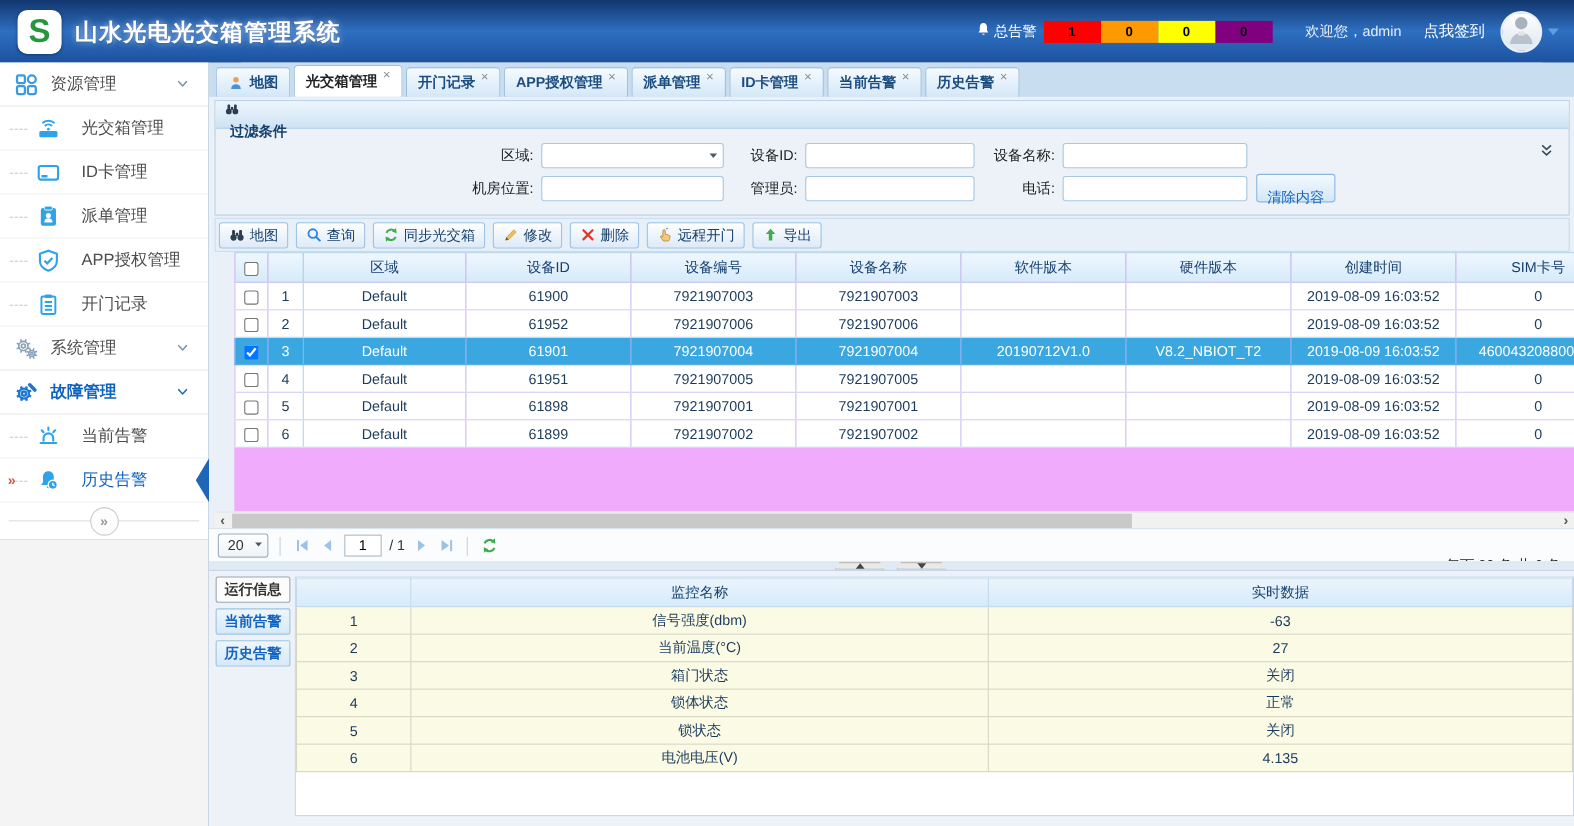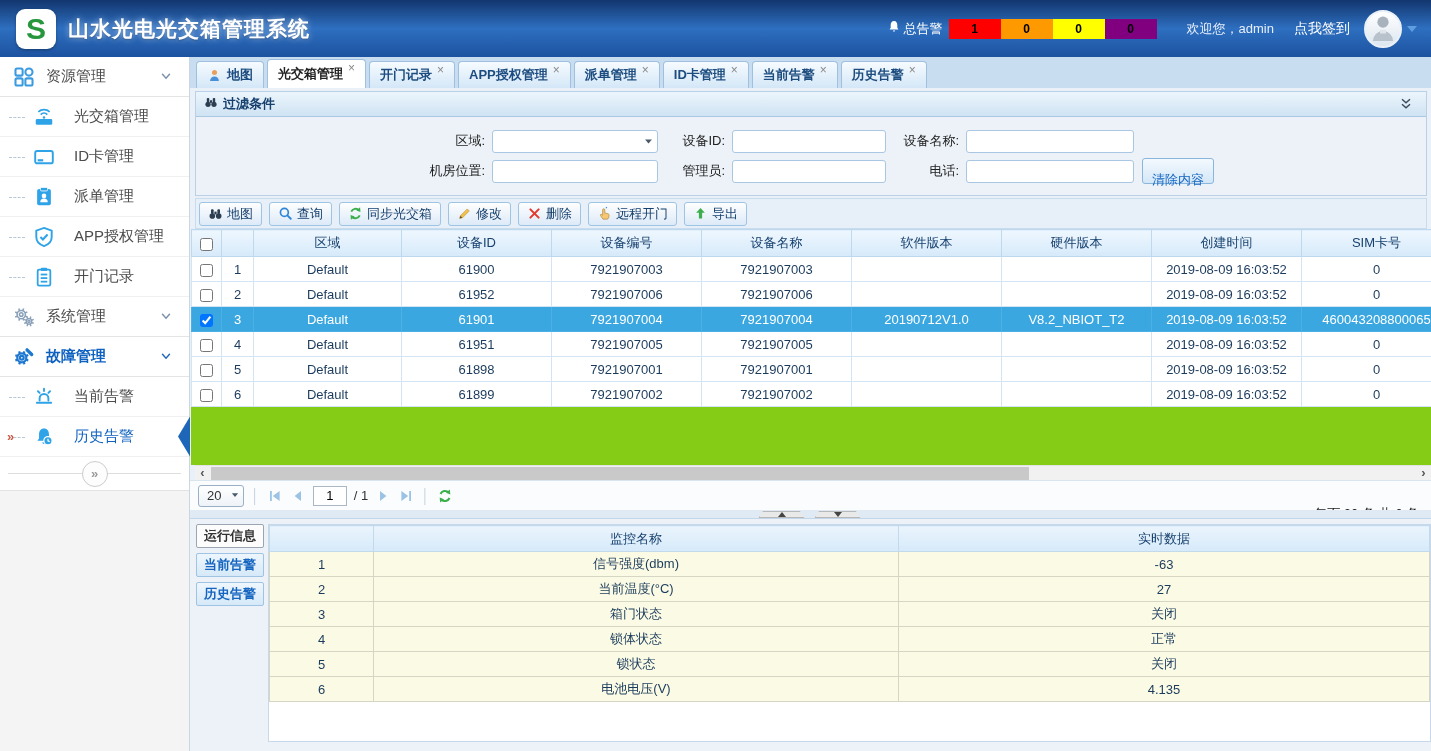--- a/index.html
+++ b/index.html
@@ -109,22 +109,22 @@
     border:1px solid #9fc0de; border-bottom:none; border-radius:4px 4px 0 0;
     font-size:13px; font-weight:bold; color:#1d4d80; cursor:pointer; white-space:nowrap;
   }
   .tab.active { background:#fff; color:#222; height:29px; }
   .tab .x { margin:2px 0 0 5px; color:#888; font-size:12px; font-weight:normal; align-self:flex-start; line-height:12px; }
   .tab .ticon { margin-right:5px; display:flex; }
 
   
   #filter { margin:3px 4px 0 5px; border:1px solid #b9d0e6; background:#edf2f8; }
   .f-head {
-    height:25px; display:flex; align-items:center; padding:0 12px 0 8px;
-    background:linear-gradient(180deg,#ecf5fc,#cfe3f3); border-bottom:1px solid #aac8e2;
+    height:25px; display:flex; align-items:flex-start; padding:0 12px 0 8px;
+    background:linear-gradient(180deg,#ecf5fc,#cfe3f3); border-bottom:1px solid #aac8e2;flex-direction:column;
   }
   .f-title { font-size:13px; font-weight:bold; color:#16406e; margin-left:5px; }
   .f-collapse { margin-left:auto; cursor:pointer; display:flex; }
   .f-body { padding:9px 0; }
   .f-row { display:flex; align-items:center; height:30px; padding-left:188px; }
   .f-label { font-size:13px; color:#222; text-align:right; padding-right:7px; }
   .w1 { width:108px; } .w2 { width:74px; } .w3 { width:80px; }
   .f-input {
     height:23px; border:1px solid #a9c6e2; border-radius:3px; background:#fff;
     font-size:13px; padding:0 5px; color:#333;
@@ -146,21 +146,21 @@
     display:flex; align-items:center; padding-left:3px; gap:7px;
   }
   .tb-btn {
     height:24px; display:flex; align-items:center; gap:4px; padding:0 8px;
     background:linear-gradient(180deg,#fefefe,#ddeaf8);
     border:1px solid #9fc3e2; border-radius:3px; font-size:13px; color:#17406e; cursor:pointer;
     font-family:inherit; white-space:nowrap;
   }
 
   
-  #grid-wrap { height:236px; flex:0 0 236px; margin-left:1px; background:#84cc16; overflow:hidden; }
+  #grid-wrap { height:236px; flex:0 0 236px; margin-left:23px; background:#f0abfc; overflow:hidden; }
   #dev { border-collapse:collapse; table-layout:fixed; width:1260px; }
   #dev th {
     height:27px; background:linear-gradient(180deg,#eef7fe,#d6eafa);
     border:1px solid #bed8ee; font-size:13px; font-weight:normal; color:#16406e;
     overflow:hidden; white-space:nowrap; padding:0;
   }
   #dev td {
     height:25px; border:1px solid #d3e5f4; font-size:13px; color:#1b3b5c;
     text-align:center; overflow:hidden; white-space:nowrap; padding:0 2px; background:#fff;
   }

